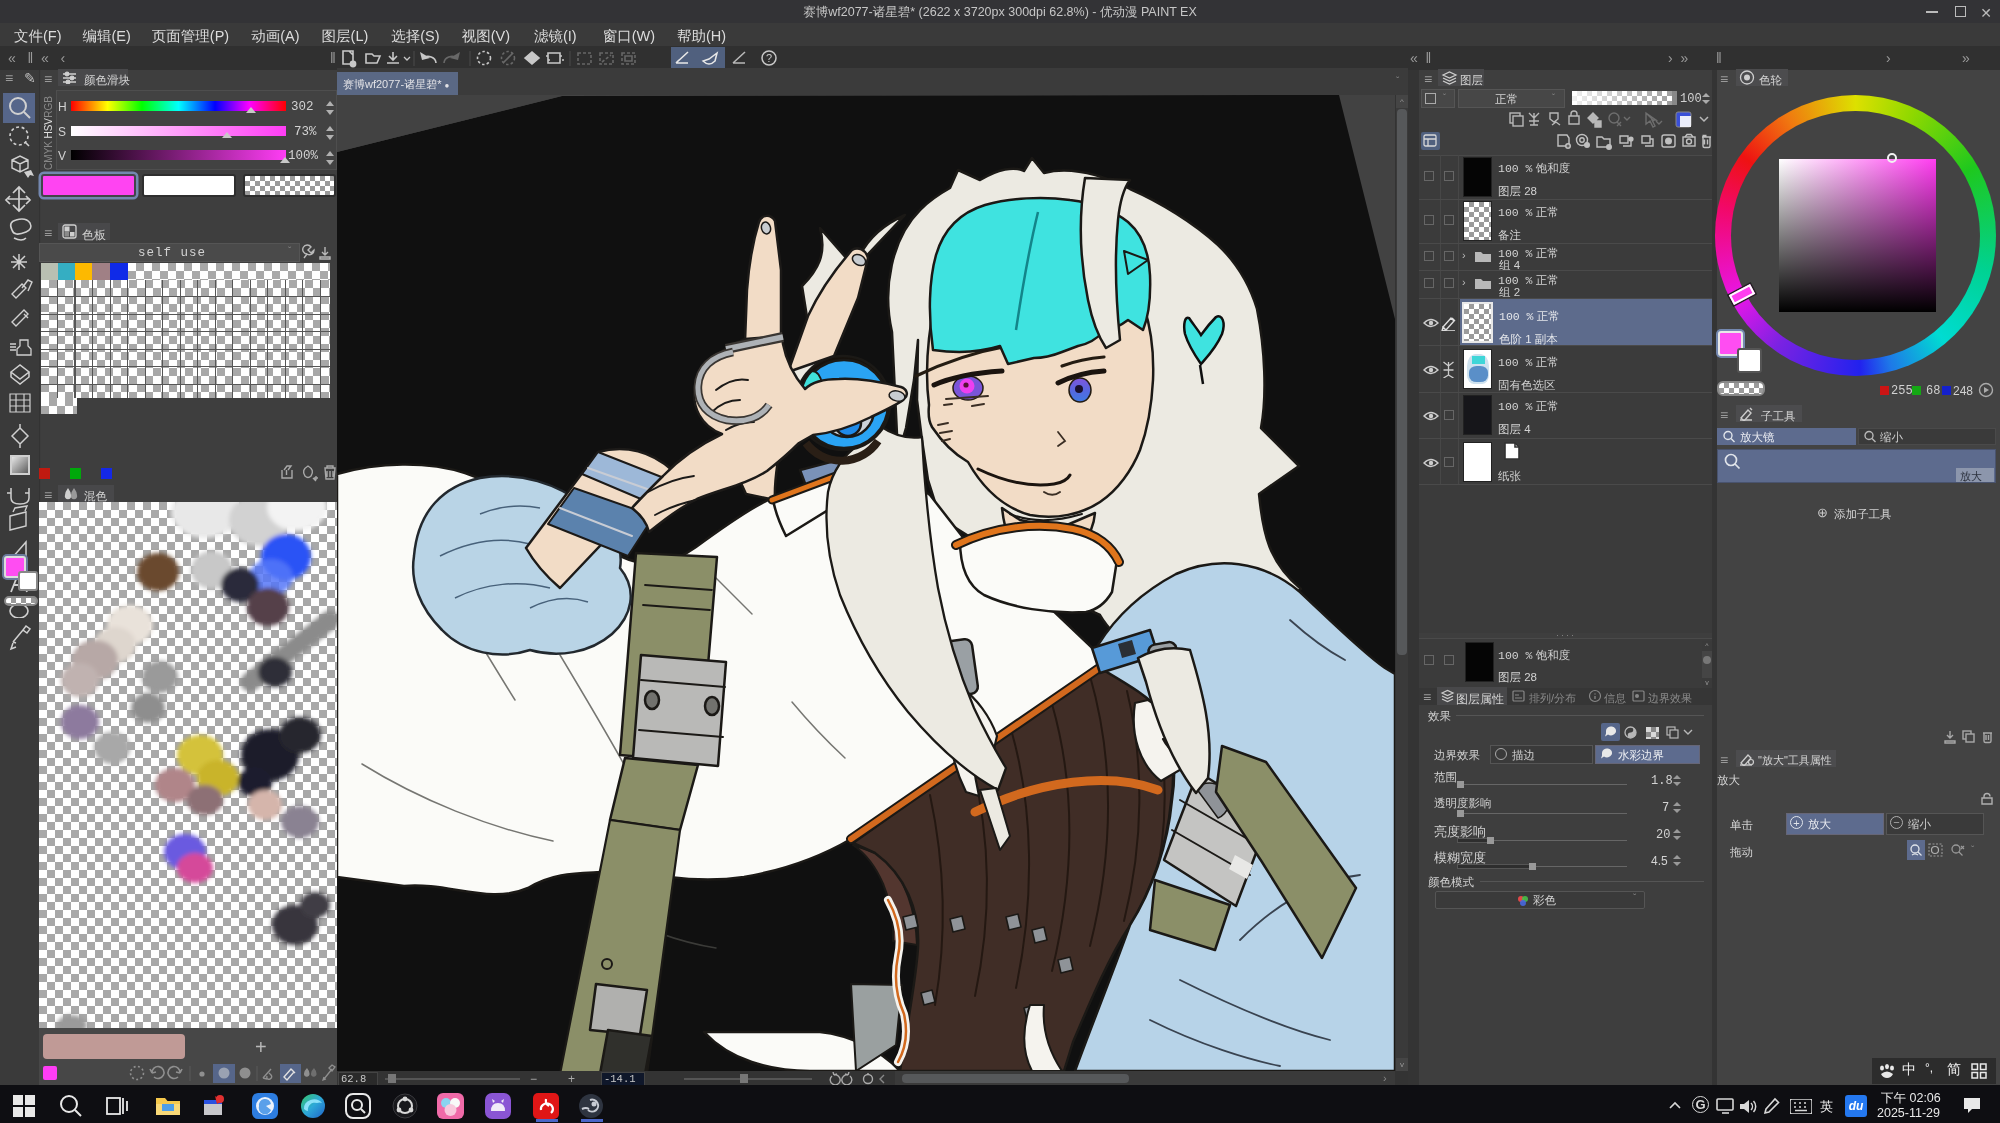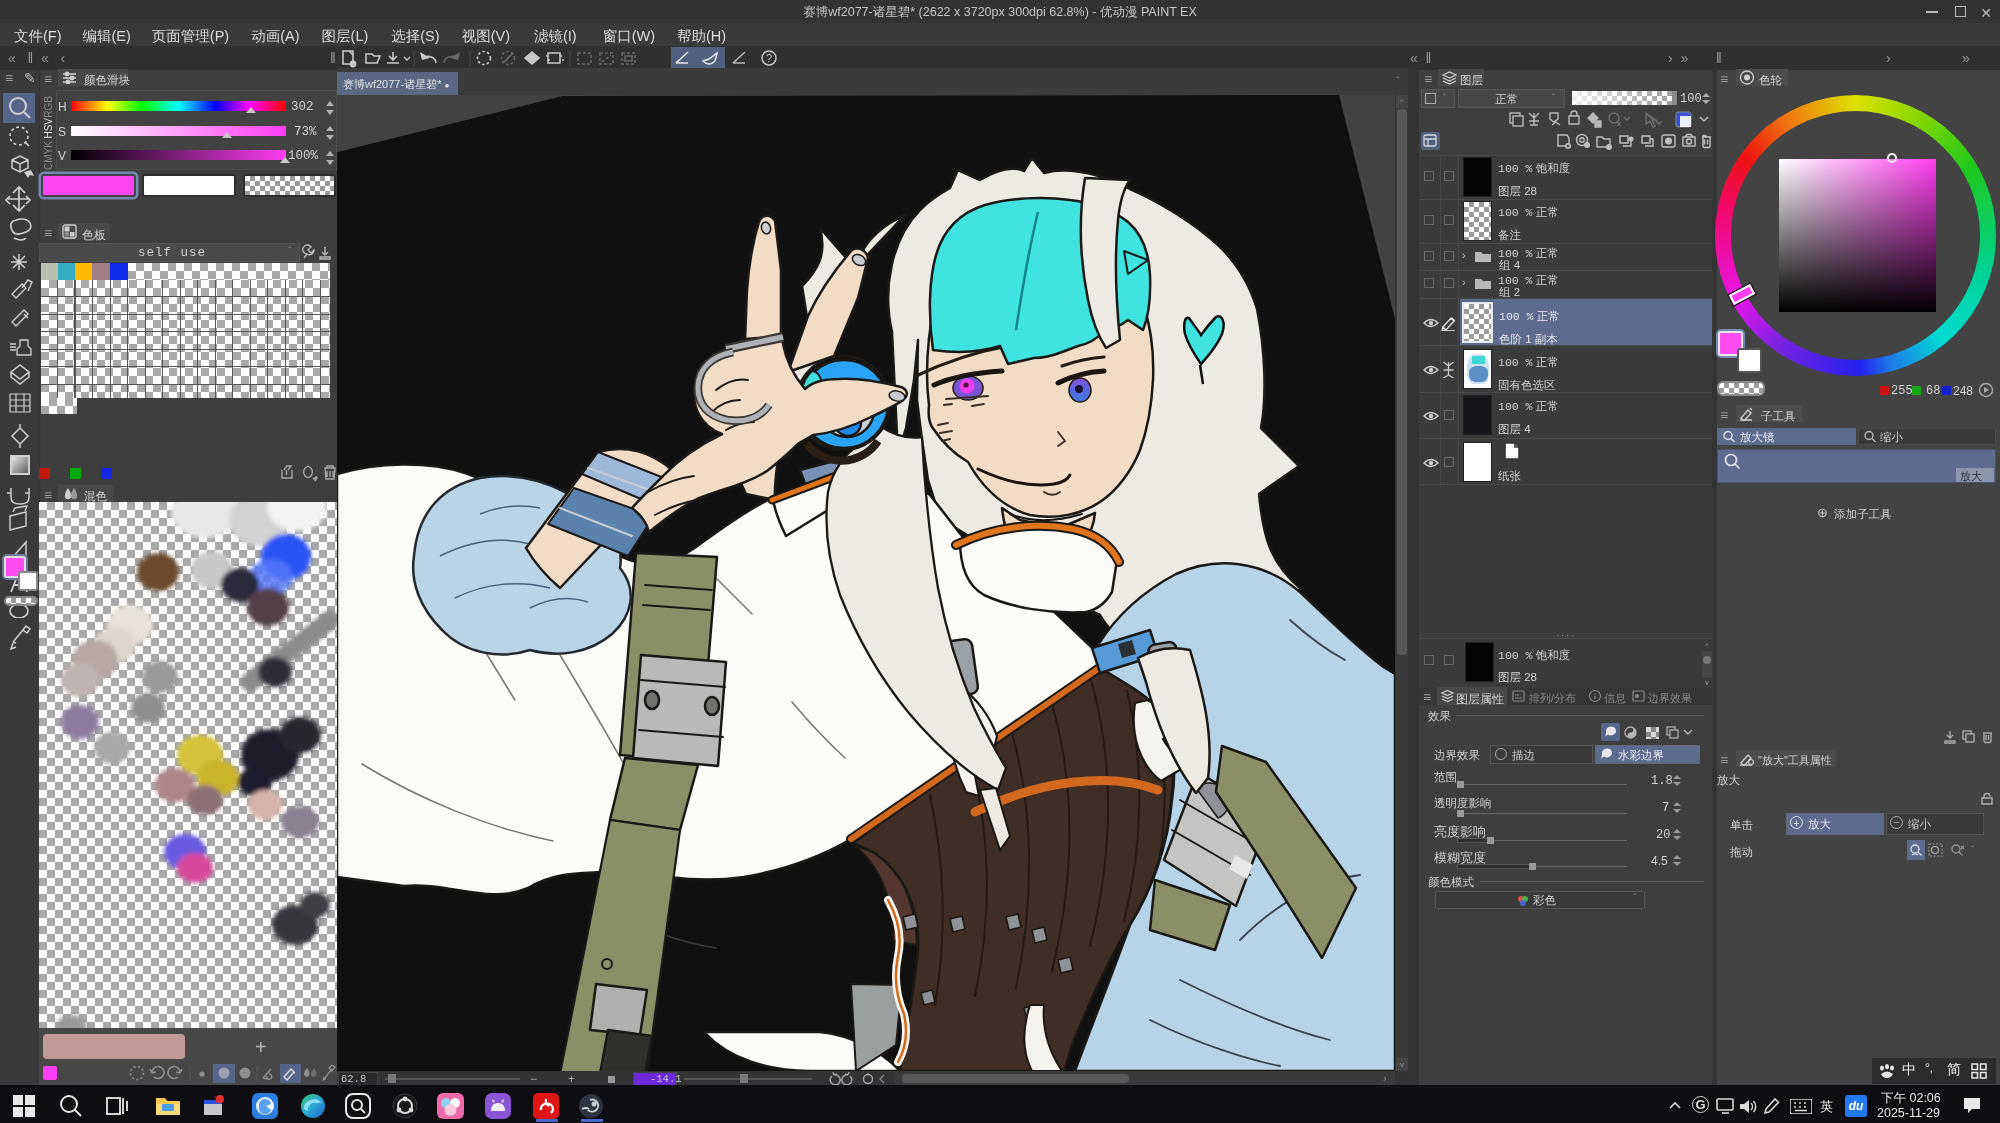--- a/index.html
+++ b/index.html
@@ -489,21 +489,21 @@
 <div class="abs" style="left:1397px;top:109px;width:10px;height:546px;background:#56585a;border-radius:4px"></div>
 <div class="abs" style="left:1396px;top:1058px;width:12px;height:13px;background:#454545;color:#999;font-size:8px;text-align:center;line-height:13px">v</div>
 
 <div class="abs" style="left:337px;top:1071px;width:1071px;height:16px;background:#333"></div>
 <div class="abs" style="left:338px;top:1072px;width:40px;height:14px;background:#2a2a2a;border:1px solid #444;color:#c8c8c8;font-size:10.5px;font-family:'Liberation Mono',monospace;padding-left:2px">62.8</div>
 <div class="abs" style="left:385px;top:1078px;width:135px;height:2px;background:#555"></div>
 <div class="abs" style="left:388px;top:1074px;width:8px;height:9px;background:#777"></div>
 <div class="abs icn" style="left:530px;top:1073px;color:#aaa;font-size:12px">−</div>
 <div class="abs icn" style="left:568px;top:1073px;color:#aaa;font-size:12px">+</div>
 <div class="abs" style="left:608px;top:1076px;width:7px;height:7px;background:#999"></div>
-<div class="abs" style="left:633px;top:1072px;width:44px;height:14px;background:#6d28d9;border:1px solid #444;color:#c8c8c8;font-size:10.5px;font-family:'Liberation Mono',monospace;padding-left:16px">-14.1</div>
+<div class="abs" style="left:601px;top:1072px;width:44px;height:14px;background:#0f172a;border:1px solid #444;color:#c8c8c8;font-size:10.5px;font-family:'Liberation Mono',monospace;padding-left:2px">-14.1</div>
 <div class="abs" style="left:684px;top:1078px;width:128px;height:2px;background:#555"></div>
 <div class="abs" style="left:740px;top:1074px;width:8px;height:9px;background:#777"></div>
 <svg class="abs" style="left:822px;top:1072px" width="75" height="14">
       <g fill="none" stroke="#aaa" stroke-width="1.4">
         <path d="M10 4 a5 5 0 1 0 2 -1 M12 3 l-1 -3 m1 3 l3 -1"></path>
         <path d="M28 4 a5 5 0 1 1 -2 -1 M26 3 l1 -3 m-1 3 l-3 -1"></path>
         <circle cx="46" cy="7" r="4.5"></circle>
         <path d="M46 3 v-2"></path>
         <path d="M62 3 l-4 4 4 4" stroke="#888"></path>
       </g>

